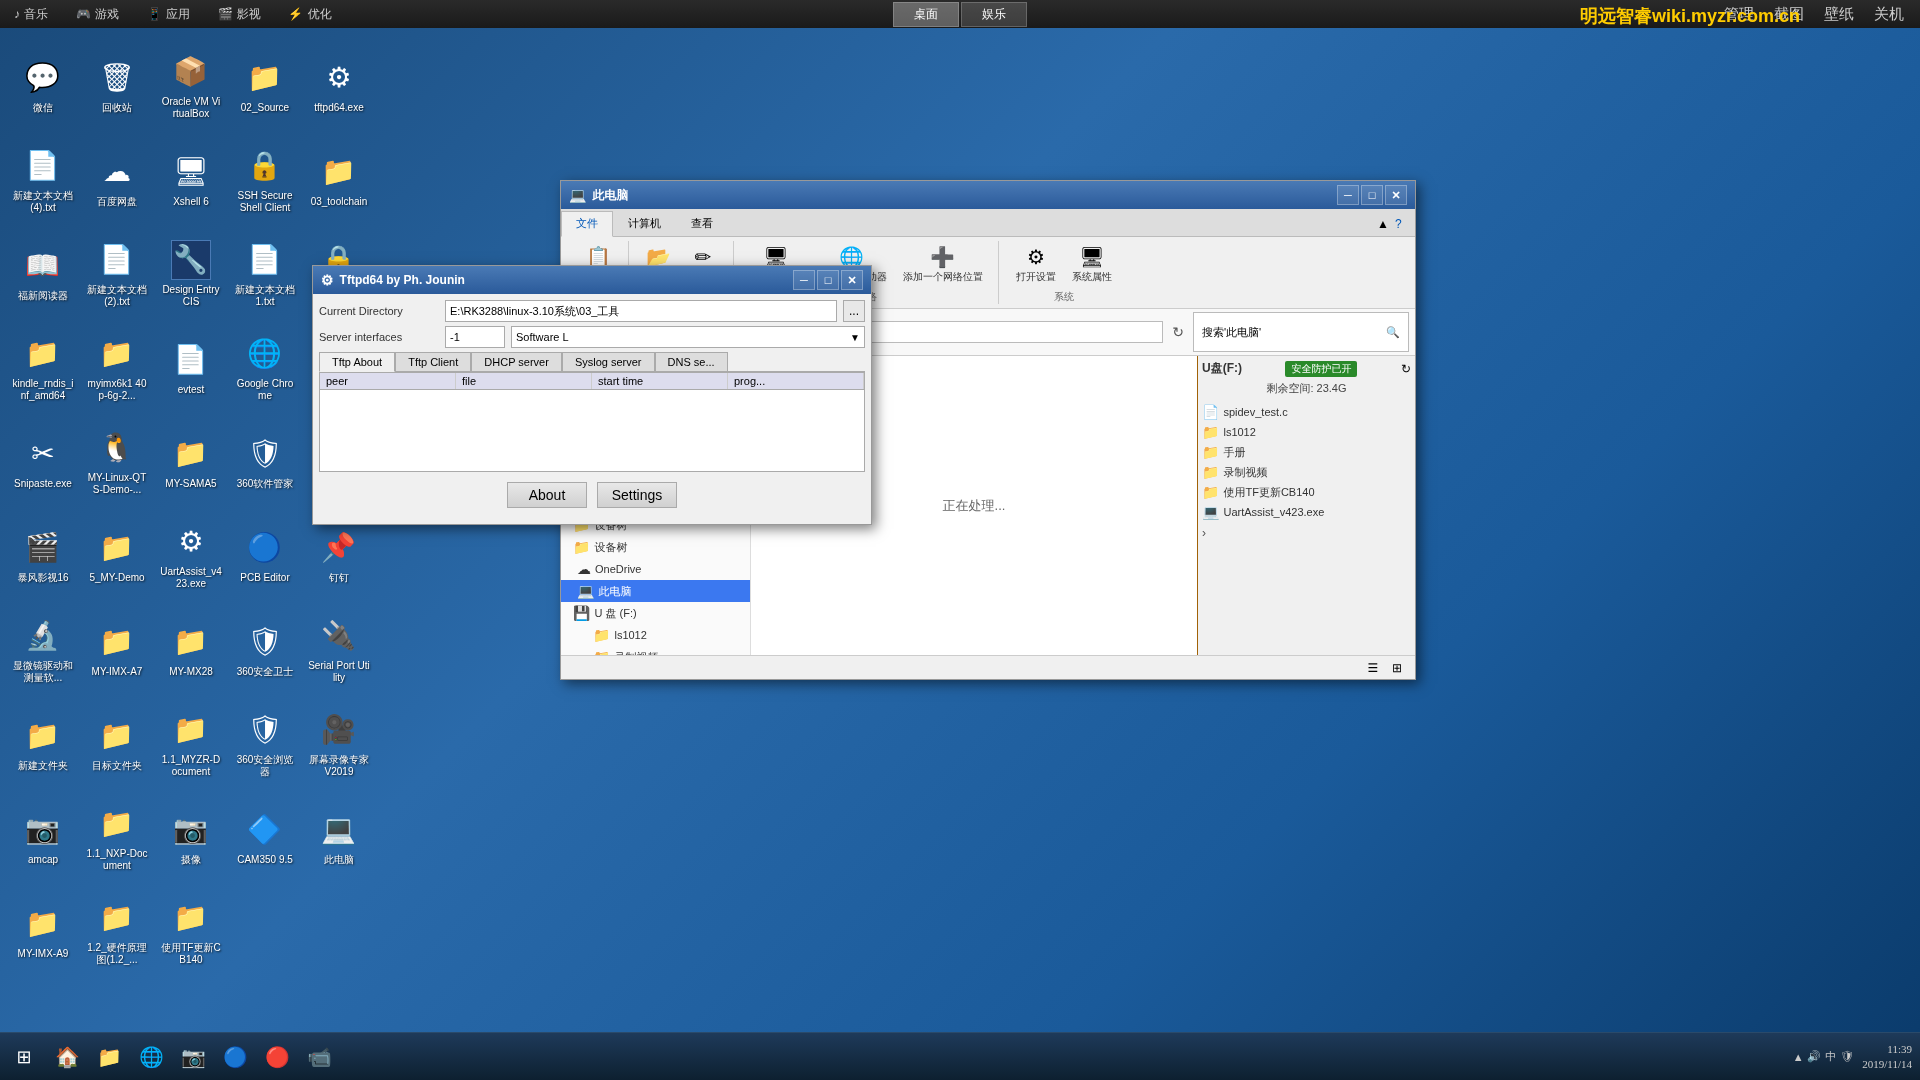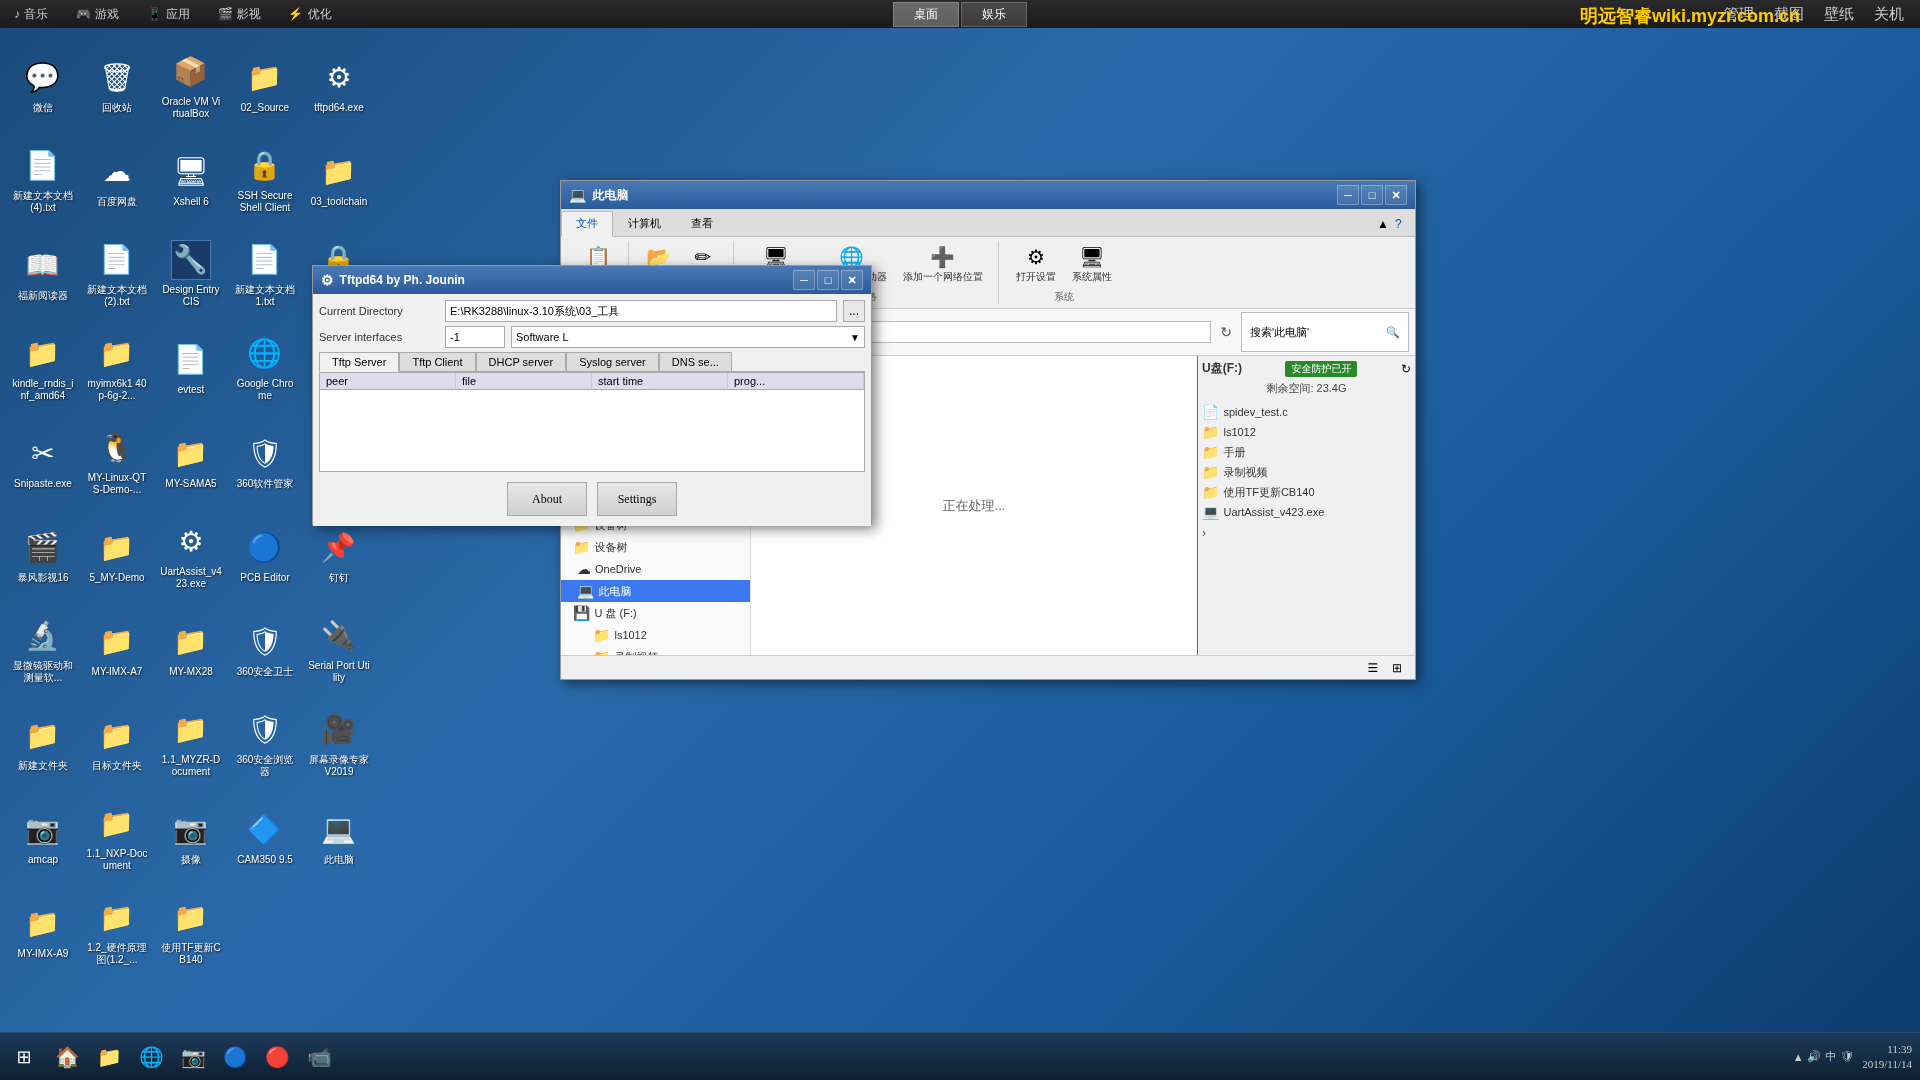--- a/index.html
+++ b/index.html
@@ -315,26 +315,26 @@
     }
     .tftpd-bottom-btns {
       display: flex;
       justify-content: center;
       gap: 10px;
       margin-top: 6px;
       padding: 4px;
     }
     .tftpd-btn {
       width: 80px;
-      height: 34px;
+      height: 26px;
       background: linear-gradient(to bottom, #e8e8e8, #d0d0d0);
       border: 1px solid #aaa;
       cursor: pointer;
-      font-size: 12px;
-      font-family: Liberation Serif, serif;
+      font-size: 14px;
+      font-family: Liberation Sans, sans-serif;
     }
 
     
     .window-explorer {
       position: absolute;
       top: 180px;
       left: 560px;
       width: 856px;
       height: 500px;
       background: #f0f0f0;
@@ -442,21 +442,21 @@
       height: 22px;
       display: flex;
       align-items: center;
       justify-content: center;
       cursor: pointer;
       border: 1px solid transparent;
       font-size: 14px;
       color: #555;
     }
     .search-bar {
-      width: 168px;
+      width: 216px;
       height: 22px;
       border: 1px solid #bbb;
       background: white;
       padding: 19px 8px;
       font-size: 11px;
       display: flex;
       align-items: center;
     }
 
     
@@ -843,21 +843,21 @@
         <span class="tftpd-label">Server interfaces</span>
         <div class="tftpd-input" style="width:60px;flex:none;">
           <span>-1</span>
         </div>
         <div class="tftpd-input" style="flex:1;justify-content:flex-end;">
           <span>Software L</span>
           <span style="margin-left:auto;font-size:10px;">▼</span>
         </div>
       </div>
       <div class="tftpd-tabs">
-        <div class="tftpd-tab active">Tftp Server</div>
+        <div class="tftpd-tab active">Tftp About</div>
         <div class="tftpd-tab">Tftp Client</div>
         <div class="tftpd-tab">DHCP server</div>
         <div class="tftpd-tab">Syslog server</div>
         <div class="tftpd-tab">DNS se...</div>
       </div>
       <div class="tftpd-table-area">
         <div class="tftpd-table-header">
           <div class="tftpd-table-col">peer</div>
           <div class="tftpd-table-col">file</div>
           <div class="tftpd-table-col">start time</div>

